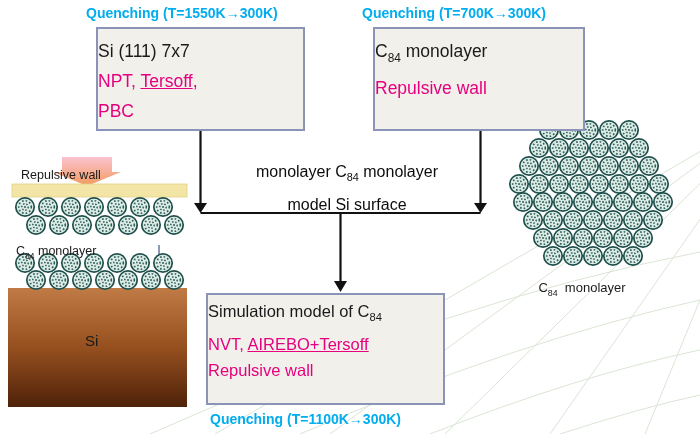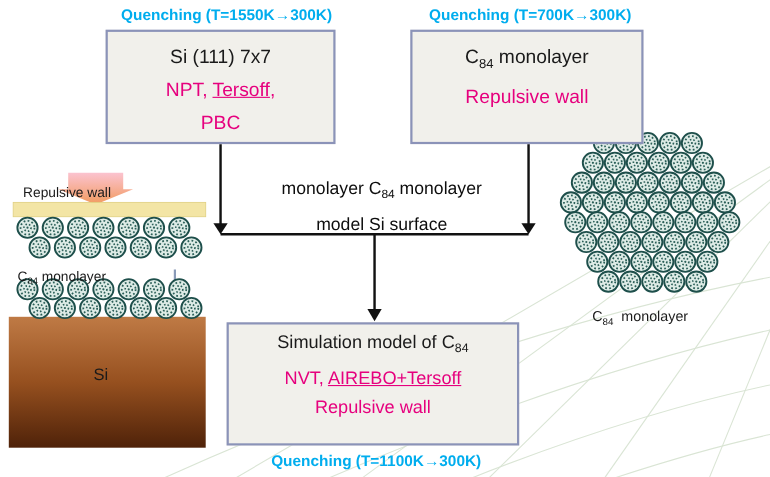--- a/index.html
+++ b/index.html
@@ -1,32 +1,32 @@
 <!DOCTYPE html>
 <html style="--cyan: #00ADEE; --magenta: #E6007E; --box_border: #8B93B8; --box_bg: #F1F0EB; --wall_yellow: #F3E5A5; --si_top: #BF7A45; --si_mid: #96501F; --si_bottom: #4F2209; --fullerene: #1E4F4B; --arrow: #111111;"><head>
 <meta charset="utf-8">
 <style>
   html,body{margin:0;padding:0}
   body{width:700px;height:434px;position:relative;overflow:hidden;background:#ffffff;
        font-family:"Liberation Sans",sans-serif;color:#1a1a1a}
   .gfx{position:absolute;left:0;top:0;width:700px;height:434px}
 
-  .quench{position:absolute;text-align:center;color:var(--cyan);font-weight:bold;
+  .quench{position:absolute;color:var(--cyan);font-weight:bold;
           font-size:14px;white-space:nowrap}
   .q-left{left:86px;top:5px;width:240px}
   .q-right{left:362px;top:5px;width:240px}
   .q-bottom{left:210px;top:411px;width:264px}
 
   .box{position:absolute;background:var(--box_bg);border:2px solid var(--box_border);
-       text-align:center;box-sizing:border-box}
+       box-sizing:border-box}
   .box .bl{white-space:pre-wrap}
   .box1{left:96px;top:27px;width:209px;height:104px;padding-top:7px}
   .box2{left:373px;top:27px;width:212px;height:104px;padding-top:7px}
   .box1 .bl,.box2 .bl{line-height:30px;font-size:17.5px}
-  .box3{left:206px;top:293px;width:266px;height:112px;padding-top:3px}
+  .box3{left:206px;top:293px;width:239px;height:112px;padding-top:3px}
   .box3 .bl{line-height:26.5px;font-size:16.5px}
 
   .magenta{color:var(--magenta);font-weight:normal}
   .u{text-decoration:underline}
   sub{font-size:0.68em}
 
   .embed{position:absolute;left:228px;top:158px;width:238px;text-align:center;
          font-size:16px;line-height:27px;color:#0d0d0d}
 
   .slabel{position:absolute;font-size:12.5px;color:#1a1a1a;white-space:pre-wrap}

